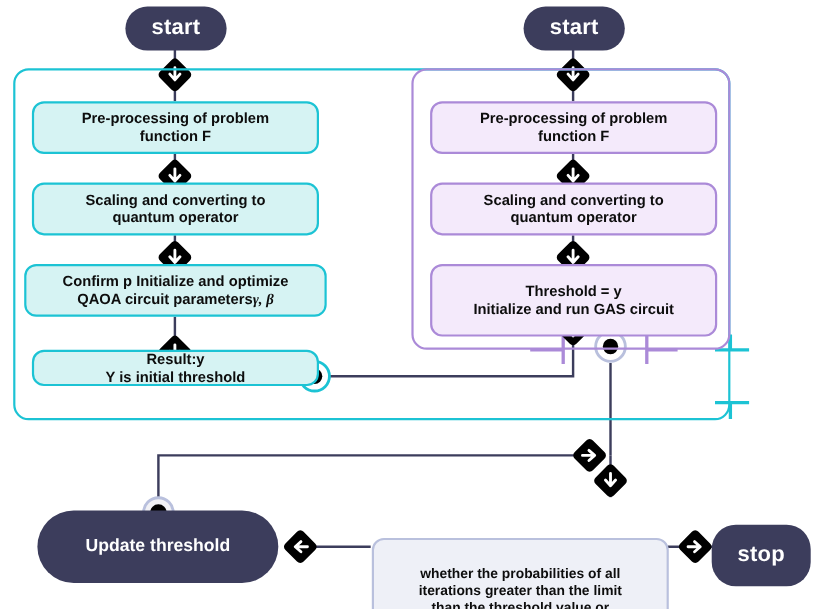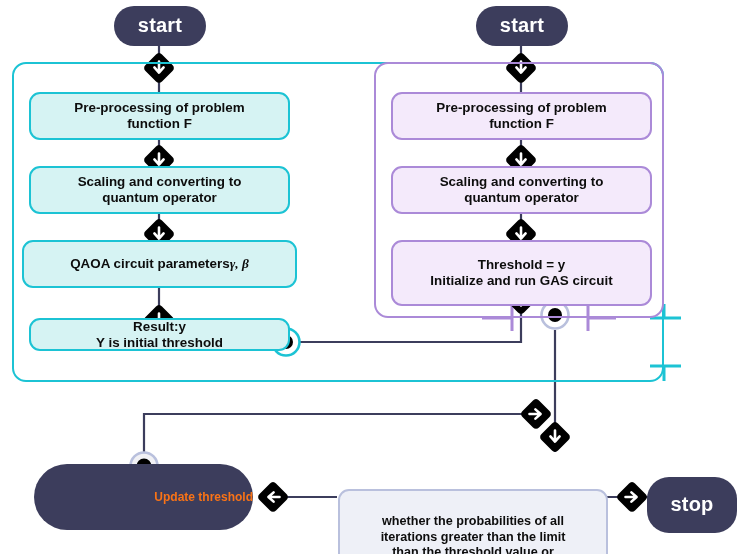--- a/index.html
+++ b/index.html
@@ -5,21 +5,21 @@
   html,body{margin:0;padding:0;background:#ffffff;}
   body{width:743px;height:554px;overflow:hidden;
        font-family:"Liberation Sans","DejaVu Sans",sans-serif;}
   #stage{position:relative;width:743px;height:554px;background:#fff;border-radius:15px;}
   svg.layer{position:absolute;left:0;top:0;width:743px;height:554px;overflow:visible;}
   .node{position:absolute;box-sizing:border-box;display:flex;align-items:center;
         justify-content:center;text-align:center;font-weight:bold;line-height:1.18;}
   
   .pill{background:#3c3d5c;color:#ffffff;border-radius:22px;font-size:20px;
         letter-spacing:.2px;}
-  .pill-wide{background:#3c3d5c;color:#f97316;border-radius:34px;font-size:12px;justify-content:flex-end;}
+  .pill-wide{background:#3c3d5c;color:#ffffff;border-radius:34px;font-size:16px;}
   
   .teal-box{background:#d6f3f3;border:2.5px solid #1cc3d4;border-radius:11px;
             color:#0d0d0d;font-size:13.4px;}
   .teal-group{border:2.5px solid #1cc3d4;border-radius:14px;background:transparent;}
   
   .purple-box{background:#f4eafb;border:2.5px solid #ab8ad8;border-radius:11px;
               color:#0d0d0d;font-size:13.4px;}
   .purple-group{border:2.5px solid #ab8ad8;border-radius:14px;background:transparent;}
   
   .decision{background:#eef0f7;border:2px solid #b9c0dd;border-radius:11px;
@@ -161,20 +161,21 @@
 
   <div class="node teal-box" style="left:29px;top:166px;width:261px;height:48px;">
     <div>
       <span class="lbl">Scaling and converting to</span>
       <span class="lbl">quantum operator</span>
     </div>
   </div>
 
   <div class="node teal-box" style="left:22px;top:240px;width:275px;height:48px;">
     <div>
+      <span class="lbl">Confirm p Initialize and optimize</span>
       <span class="lbl"><span>QAOA circuit parameters</span><span class="greek">γ, β</span></span>
     </div>
   </div>
 
   <div class="node teal-box" style="left:29px;top:318px;width:261px;height:33px;">
     <div>
       <span class="lbl">Result:y</span>
       <span class="lbl">Y is initial threshold</span>
     </div>
   </div>

